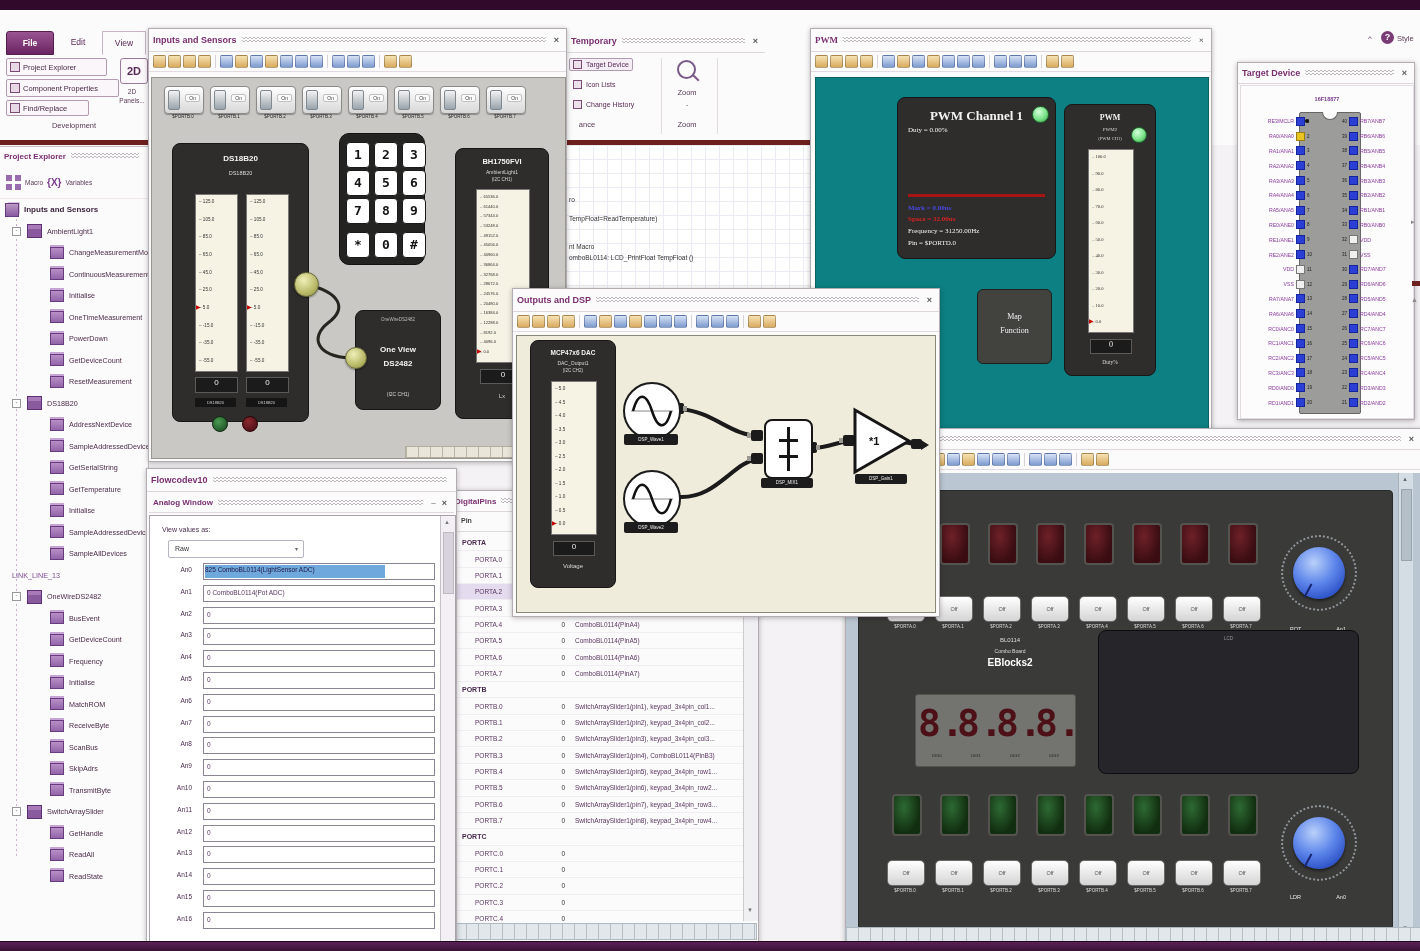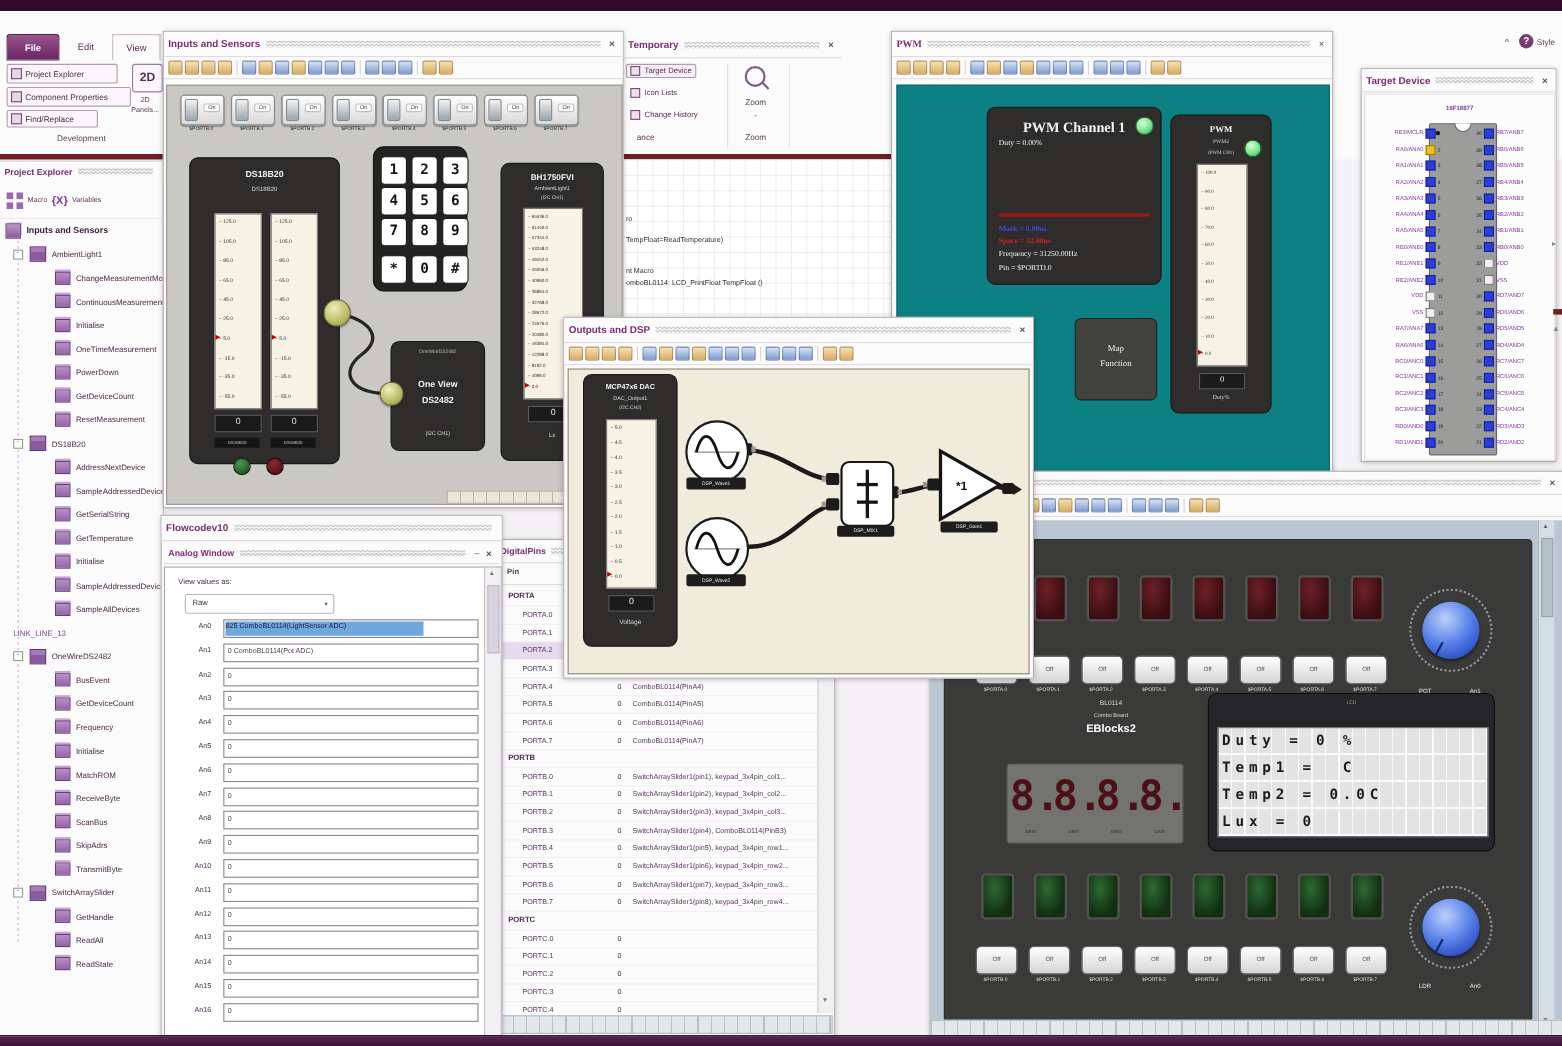--- a/index.html
+++ b/index.html
@@ -719,26 +719,20 @@
             <div class="sevdig" style="left: 41px;">8.</div>
             <div class="sevdig" style="left: 80px;">8.</div>
             <div class="sevdig" style="left: 119px;">8.</div>
             <div class="sevlab" style="left: 2px;">DIG0</div>
             <div class="sevlab" style="left: 41px;">DIG1</div>
             <div class="sevlab" style="left: 80px;">DIG2</div>
             <div class="sevlab" style="left: 119px;">DIG3</div>
           </div>
         <div class="lcdframe" style="left:239px;top:139px;width:259px;height:142px;">
           <div class="lcdtag">LCD</div>
-          <div class="lcdscreen" style="left:8px;top:30px;width:244px;height:98px;">
-            <pre class="lcdtext" id="lcd">Duty = 0 %
-Temp1 =  C
-Temp2 = 0.0C
-Lux = 0</pre>
-          </div>
         </div>
         <div id="bleds-bot">
             <div class="grled" style="left: 33px; top: 303px;"></div>
             <div class="grled" style="left: 81px; top: 303px;"></div>
             <div class="grled" style="left: 129px; top: 303px;"></div>
             <div class="grled" style="left: 177px; top: 303px;"></div>
             <div class="grled" style="left: 225px; top: 303px;"></div>
             <div class="grled" style="left: 273px; top: 303px;"></div>
             <div class="grled" style="left: 321px; top: 303px;"></div>
             <div class="grled" style="left: 369px; top: 303px;"></div>

